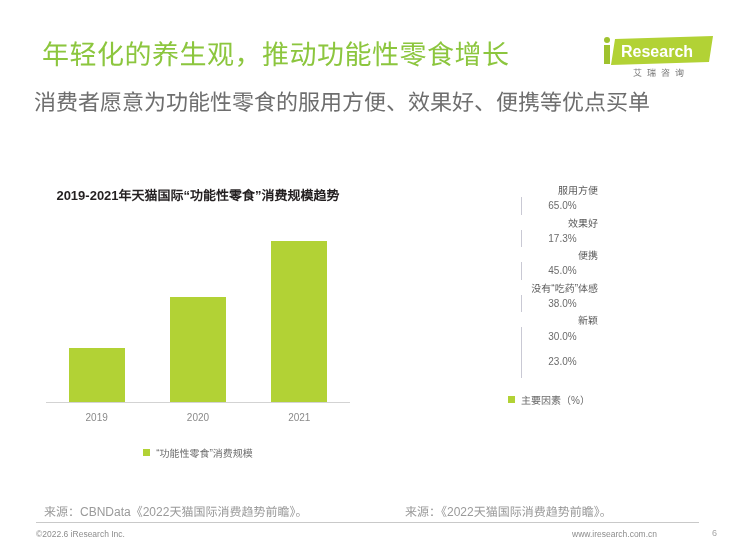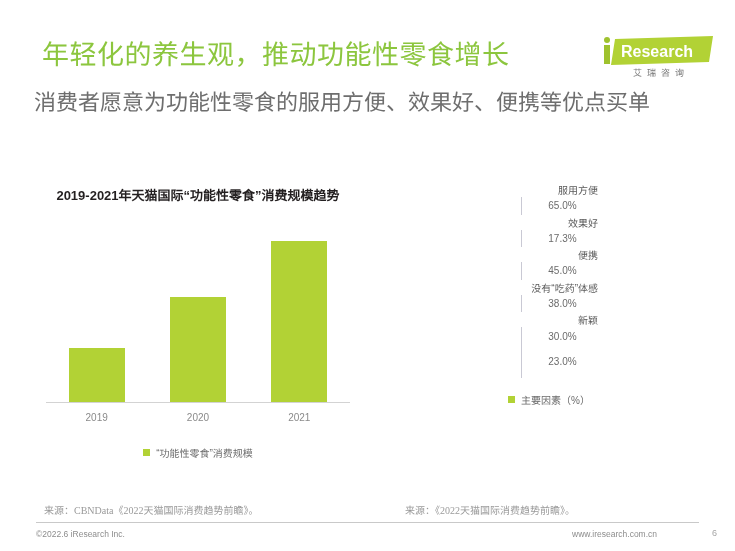--- a/index.html
+++ b/index.html
@@ -215,24 +215,23 @@
   }
   .legend-text {
     font-size: 10px;
     color: #6b6b6b;
     white-space: nowrap;
   }
 
   
   .source {
     position: absolute;
-    font-size: 10px;
+    font-size: 12px;
     color: #9a9a9a;
     white-space: nowrap;
-    font-family: Liberation Serif, serif;
   }
   .source-left  { left: 44px;  top: 502px; }
   .source-right { left: 405px; top: 502px; }
 
   
   .footer-rule {
     position: absolute;
     left: 36px;
     top: 522px;
     width: 663px;

